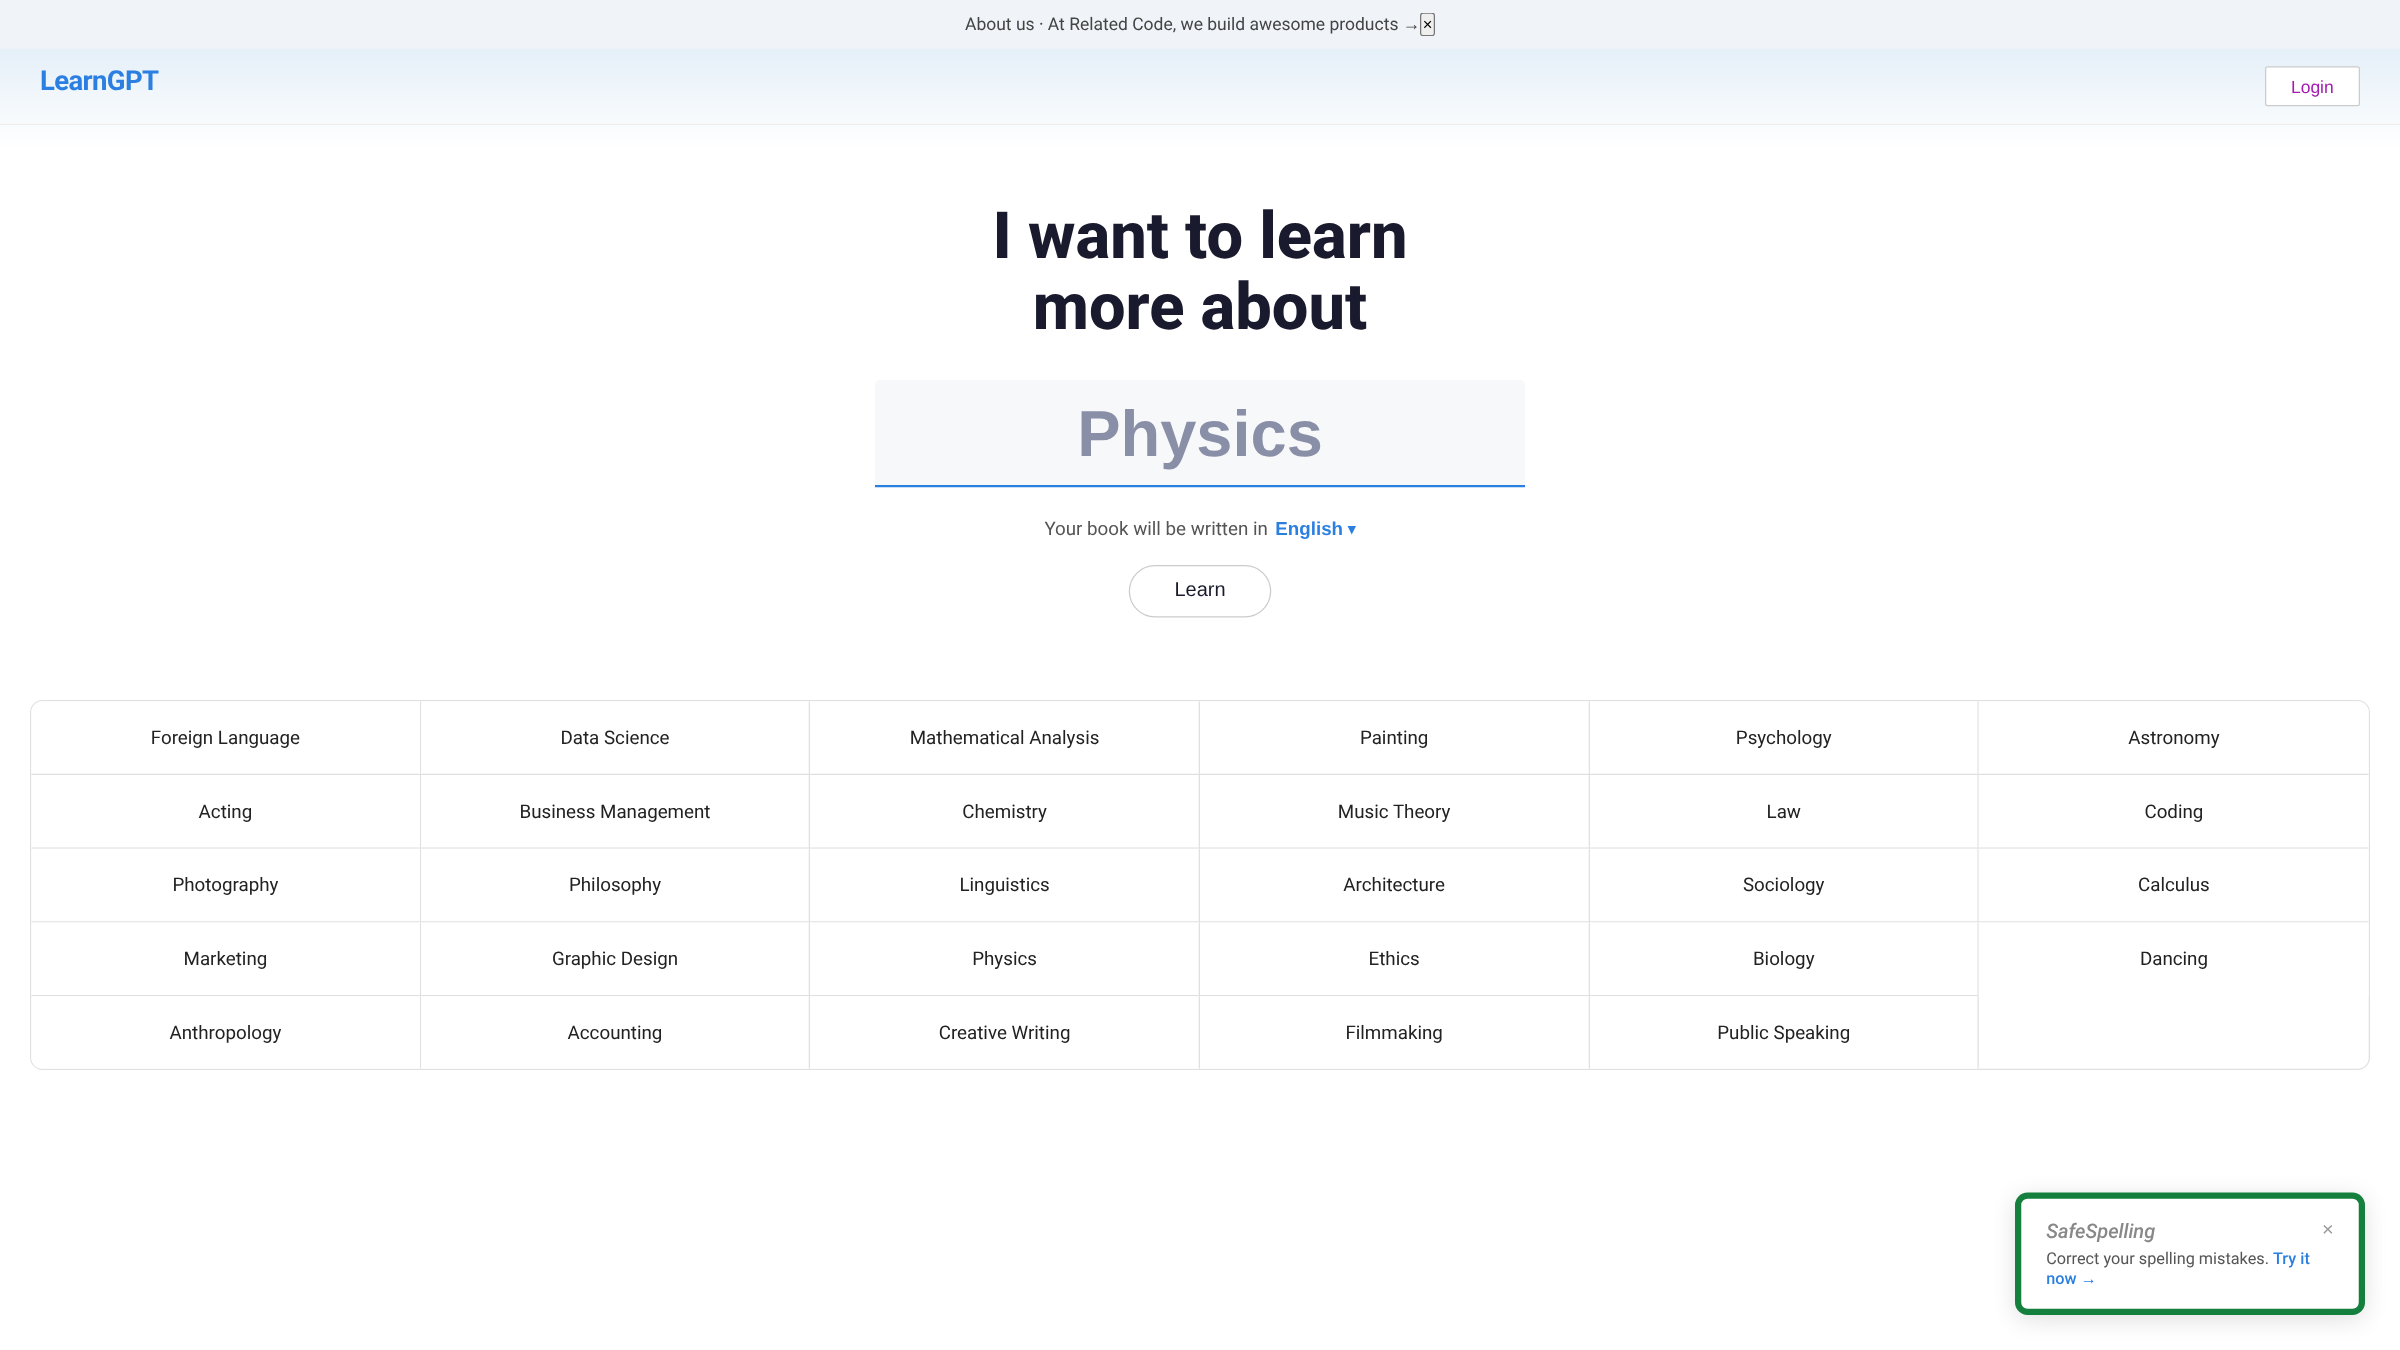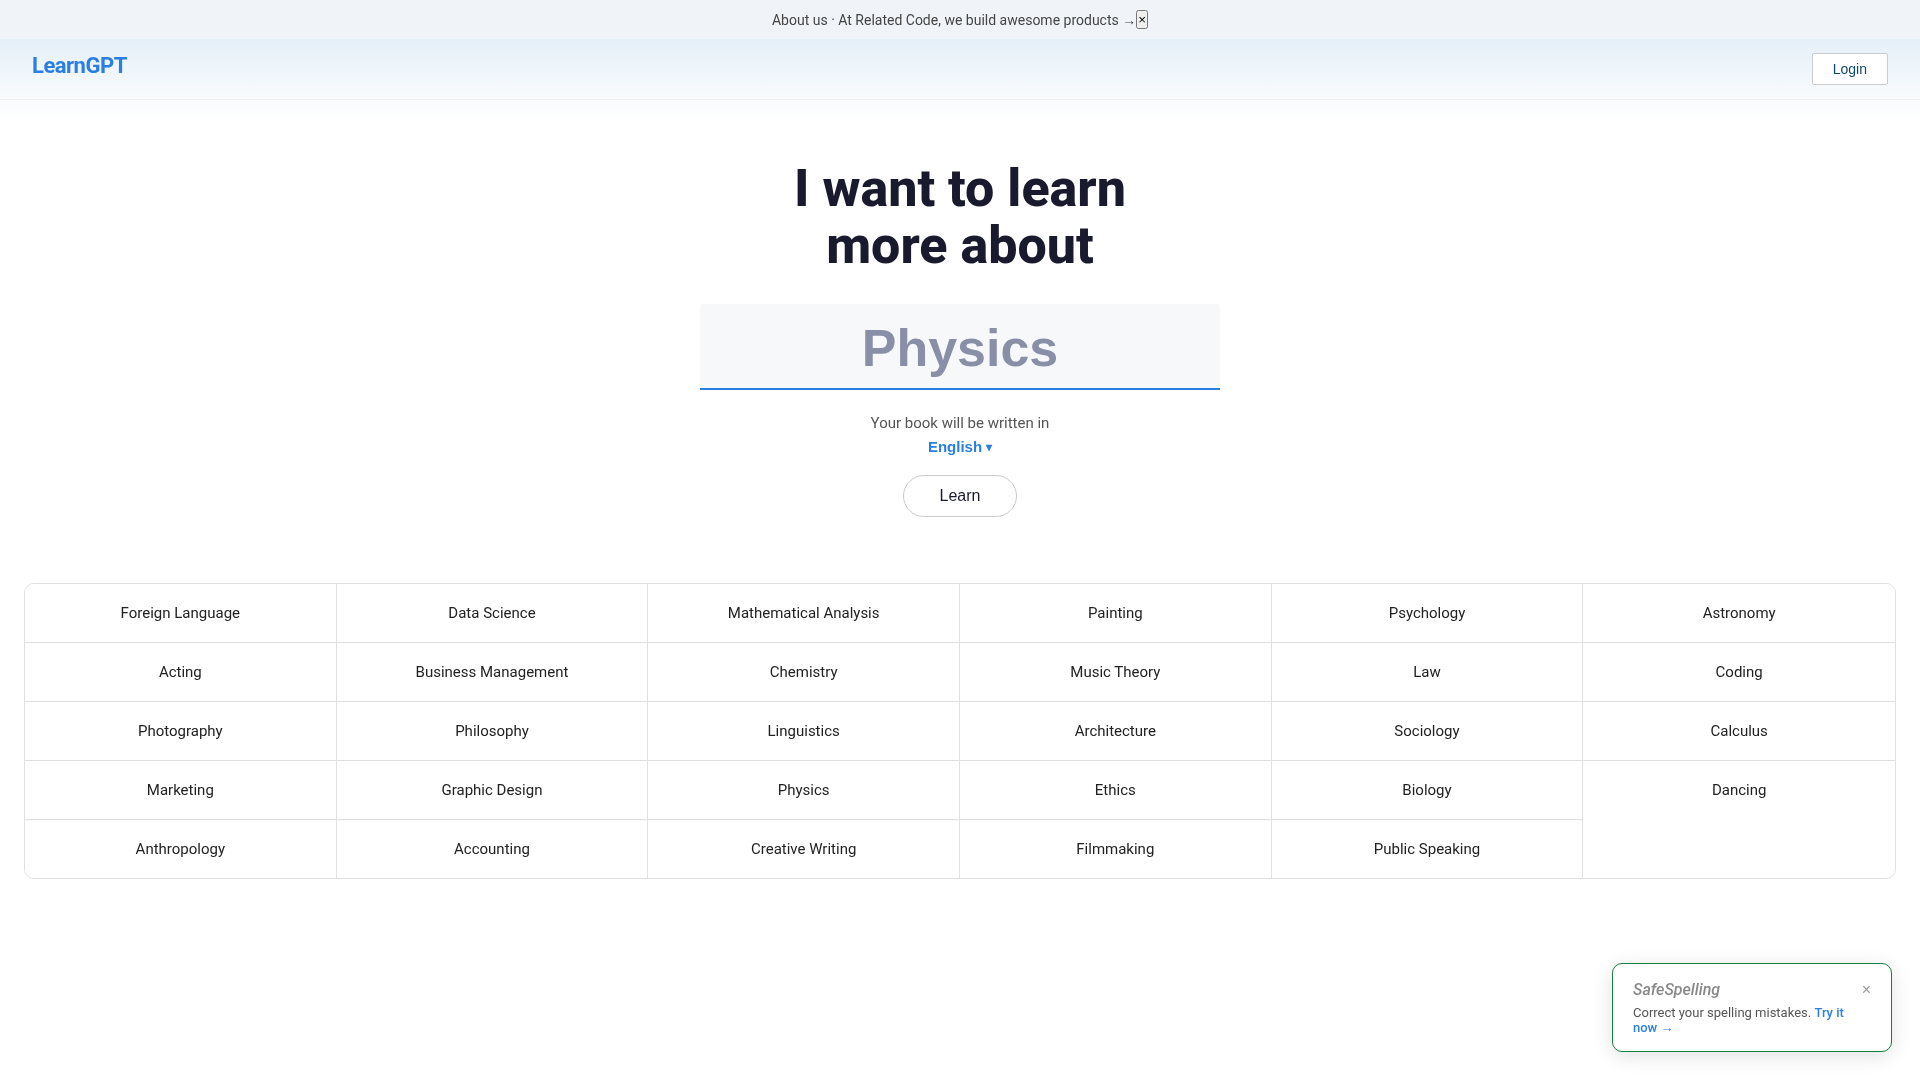--- a/index.html
+++ b/index.html
@@ -39,21 +39,21 @@
       letter-spacing: -0.5px;
     }
     .logo span { color: #2b7fe1; }
     .login-btn {
       border: 1px solid #ccc;
       background: #fff;
       padding: 7px 20px;
       border-radius: 2px;
       font-size: 14px;
       cursor: pointer;
-      color: #0c4a6e;
+      color: #a21caf;
     }
 
     
     .hero {
       text-align: center;
       padding: 60px 20px 30px;
     }
     .hero-title {
       font-size: 52px;
       font-weight: 800;
@@ -86,21 +86,20 @@
 
     
     .language-row {
       margin-top: 24px;
       font-size: 15px;
       color: #555;
       display: flex;
       align-items: center;
       justify-content: center;
       gap: 6px;
-      flex-direction: column;
     }
     .language-select {
       display: flex;
       align-items: center;
       gap: 4px;
       color: #2b7fe1;
       font-weight: 600;
       cursor: pointer;
       border: none;
       background: none;
@@ -146,21 +145,21 @@
     }
     .category-item:nth-child(6n) { border-right: none; }
     .category-item:nth-last-child(-n+6) { border-bottom: none; }
 
     
     .toast {
       position: fixed;
       bottom: 28px;
       right: 28px;
       background: #fff;
-      border: 1px solid #15803d;
+      border: 5px solid #15803d;
       border-radius: 10px;
       padding: 16px 20px;
       box-shadow: 0 4px 20px rgba(0,0,0,0.12);
       font-size: 13px;
       color: #444;
       max-width: 280px;
       display: flex;
       flex-direction: column;
       gap: 6px;
     }

